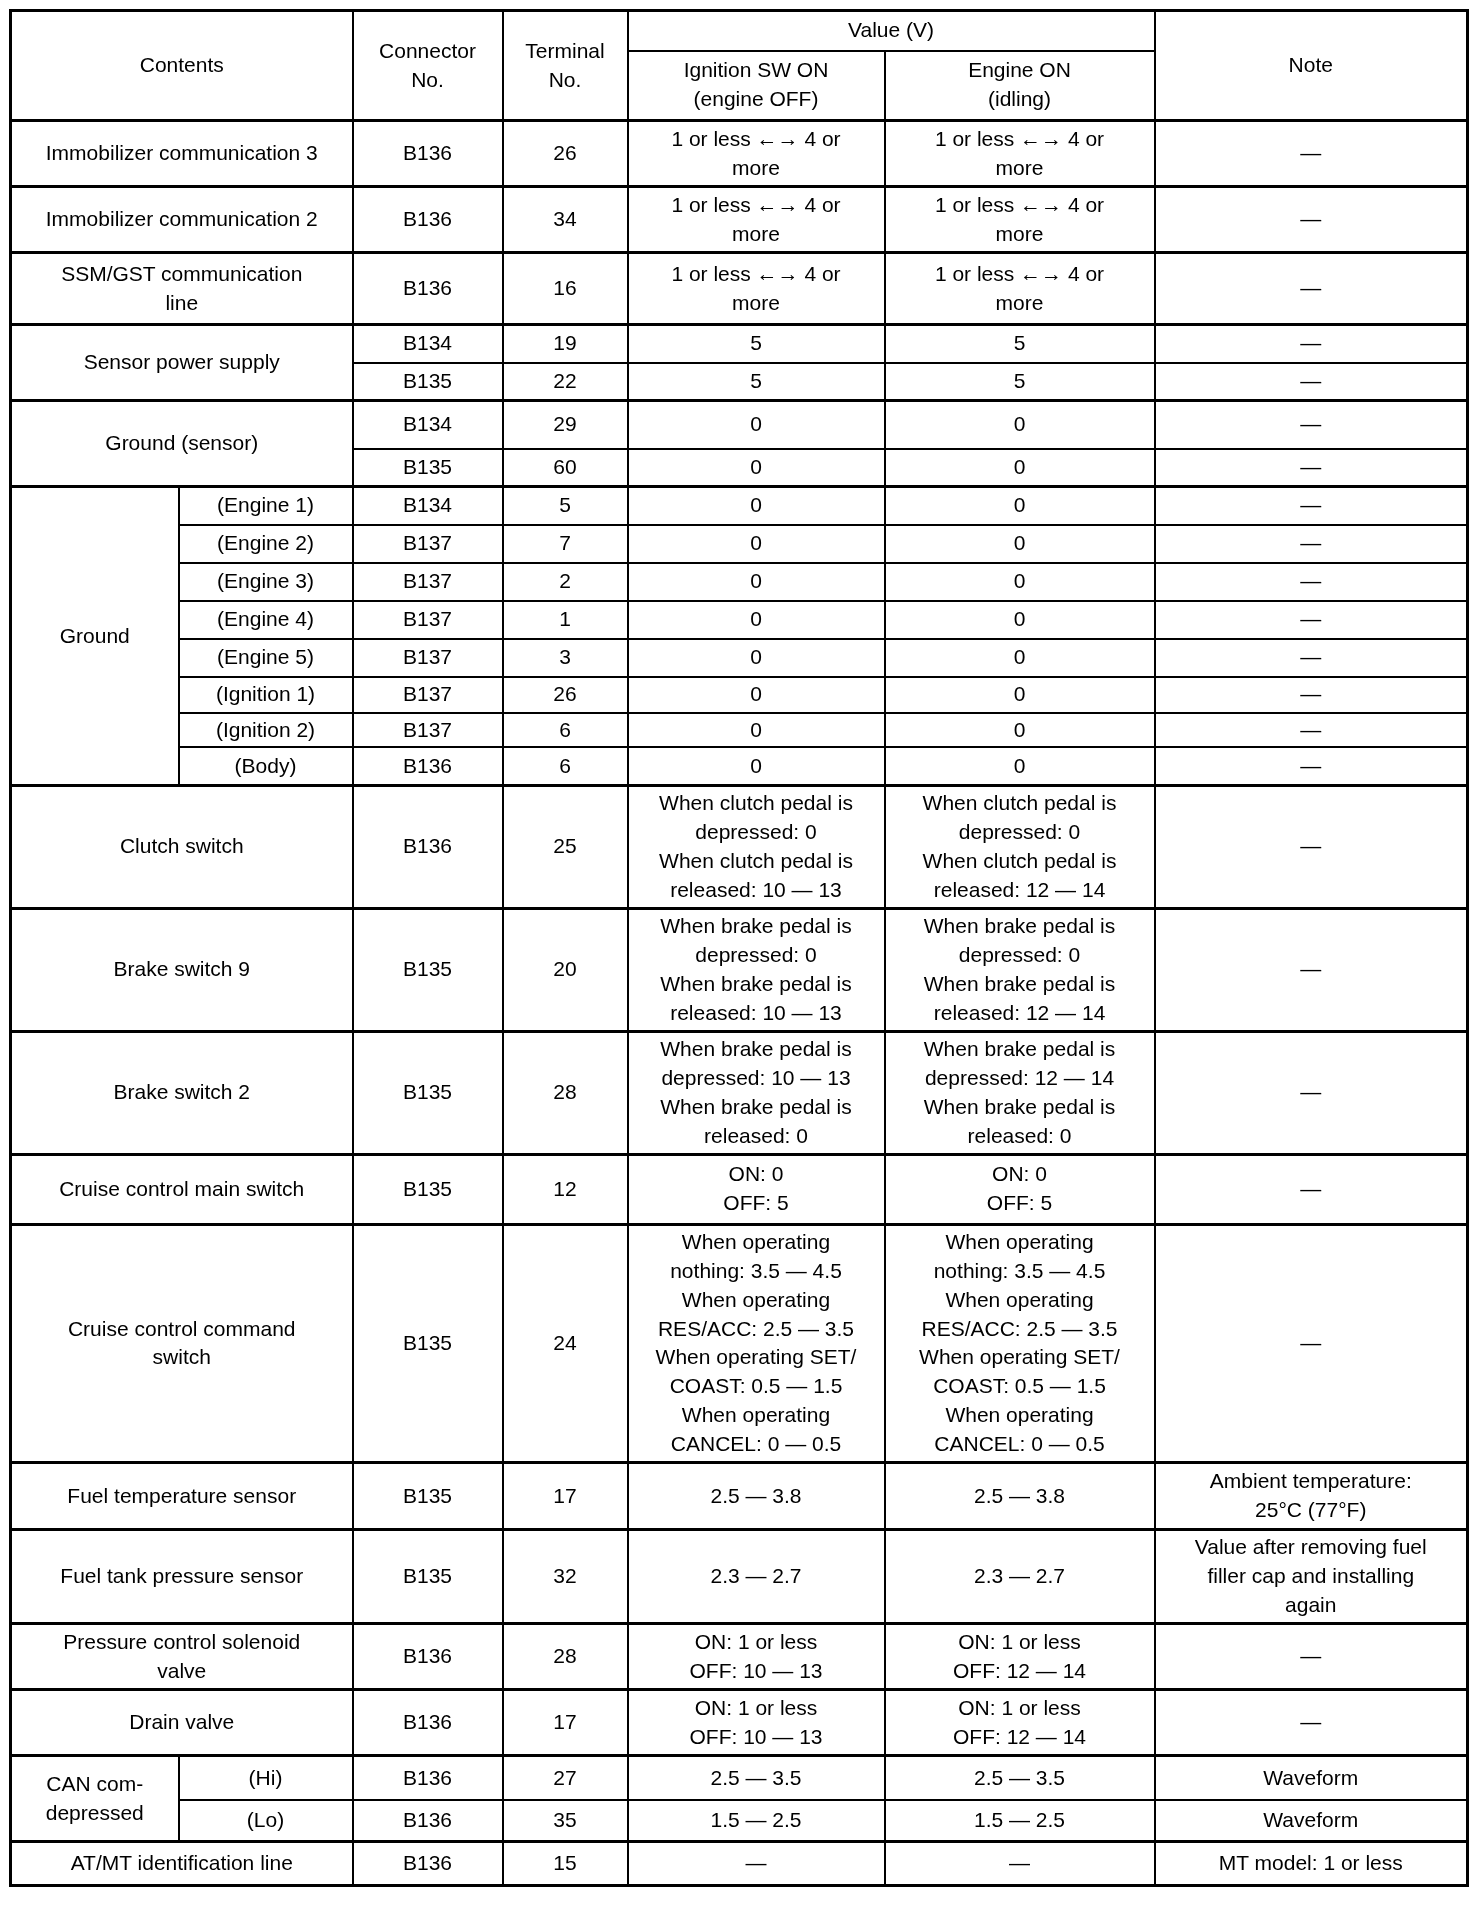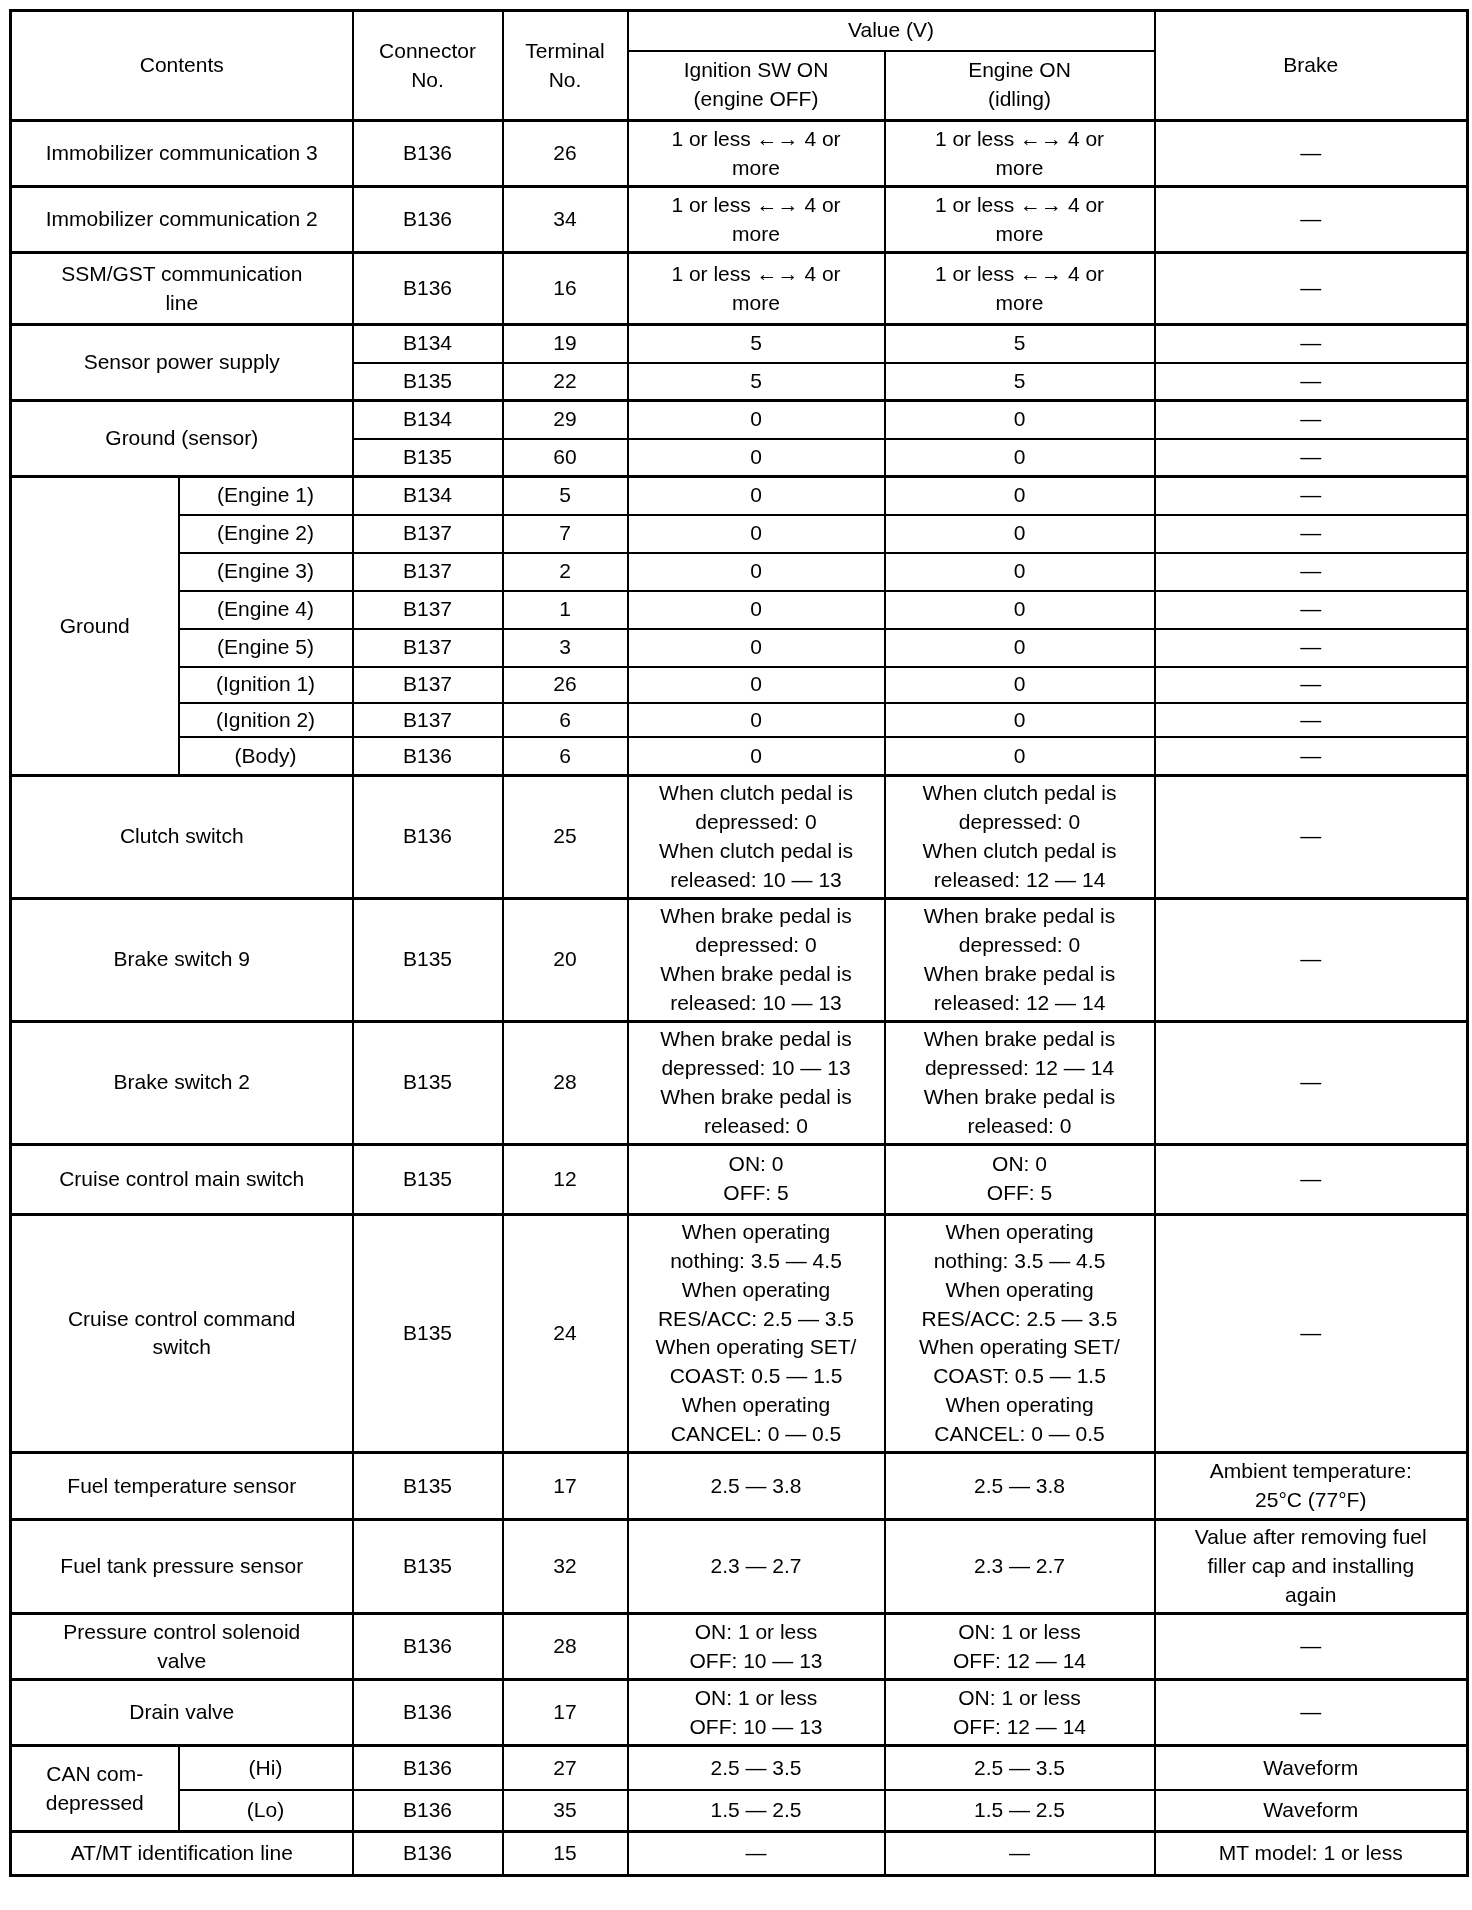--- a/index.html
+++ b/index.html
@@ -54,21 +54,21 @@
     </colgroup>
 
     <tbody>
         <tr style="height:40px">
       <td colspan="2" rowspan="2">Contents</td>
       <td rowspan="2">Connector
 No.</td>
       <td rowspan="2">Terminal
 No.</td>
       <td colspan="2">Value (V)</td>
-      <td rowspan="2">Brake</td>
+      <td rowspan="2">Note</td>
     </tr>
     <tr style="height:70px">
       <td>Ignition SW ON
 (engine OFF)</td>
       <td>Engine ON
 (idling)</td>
     </tr>
 
     <tr class="g" style="height:66px">
       <td class="c" colspan="2">Immobilizer communication 3</td>
@@ -113,21 +113,21 @@
       <td>—</td>
     </tr>
     <tr style="height:38px">
       <td>B135</td>
       <td>22</td>
       <td>5</td>
       <td>5</td>
       <td>—</td>
     </tr>
 
-    <tr class="g" style="height:38px">
+    <tr class="g" style="height:48px">
       <td class="c" colspan="2" rowspan="2">Ground (sensor)</td>
       <td>B134</td>
       <td>29</td>
       <td>0</td>
       <td>0</td>
       <td>—</td>
     </tr>
     <tr style="height:38px">
       <td>B135</td>
       <td>60</td>

